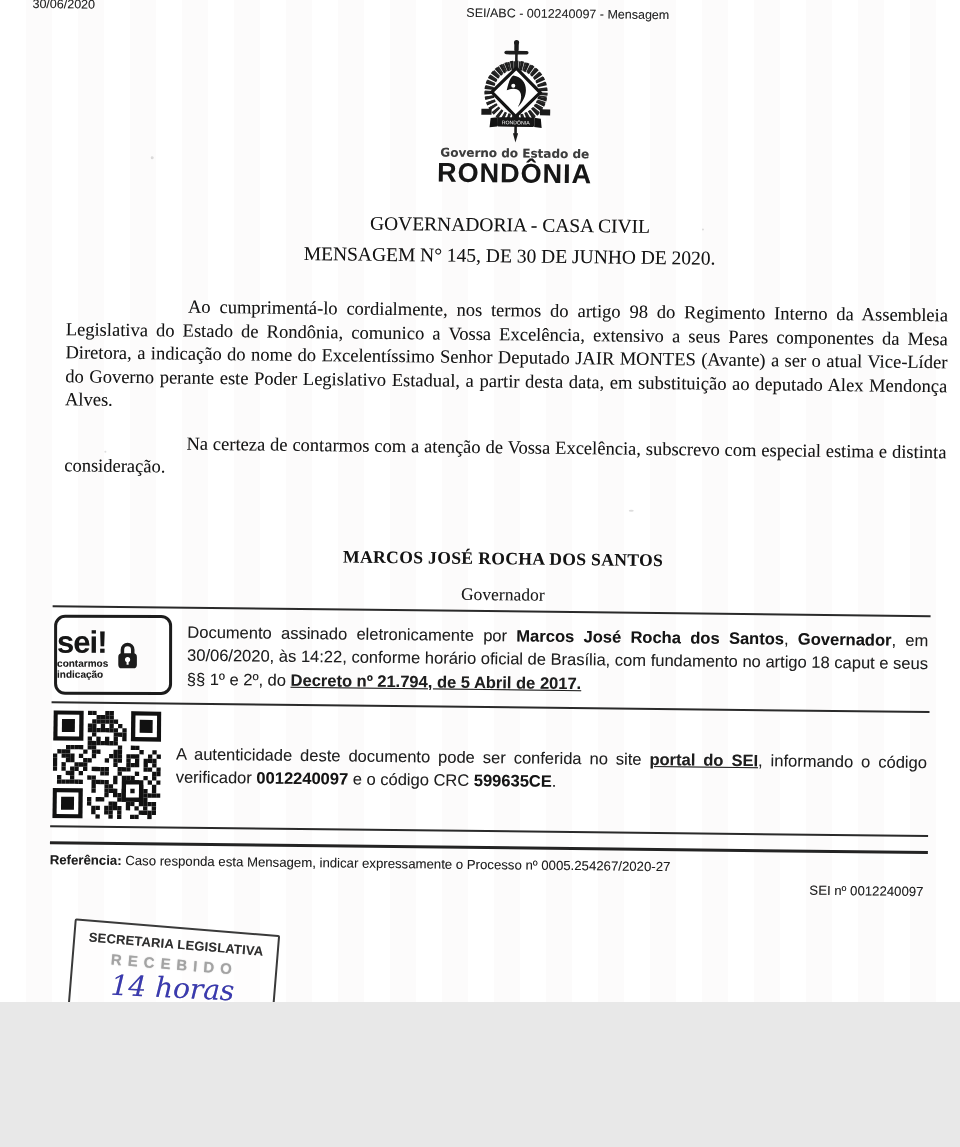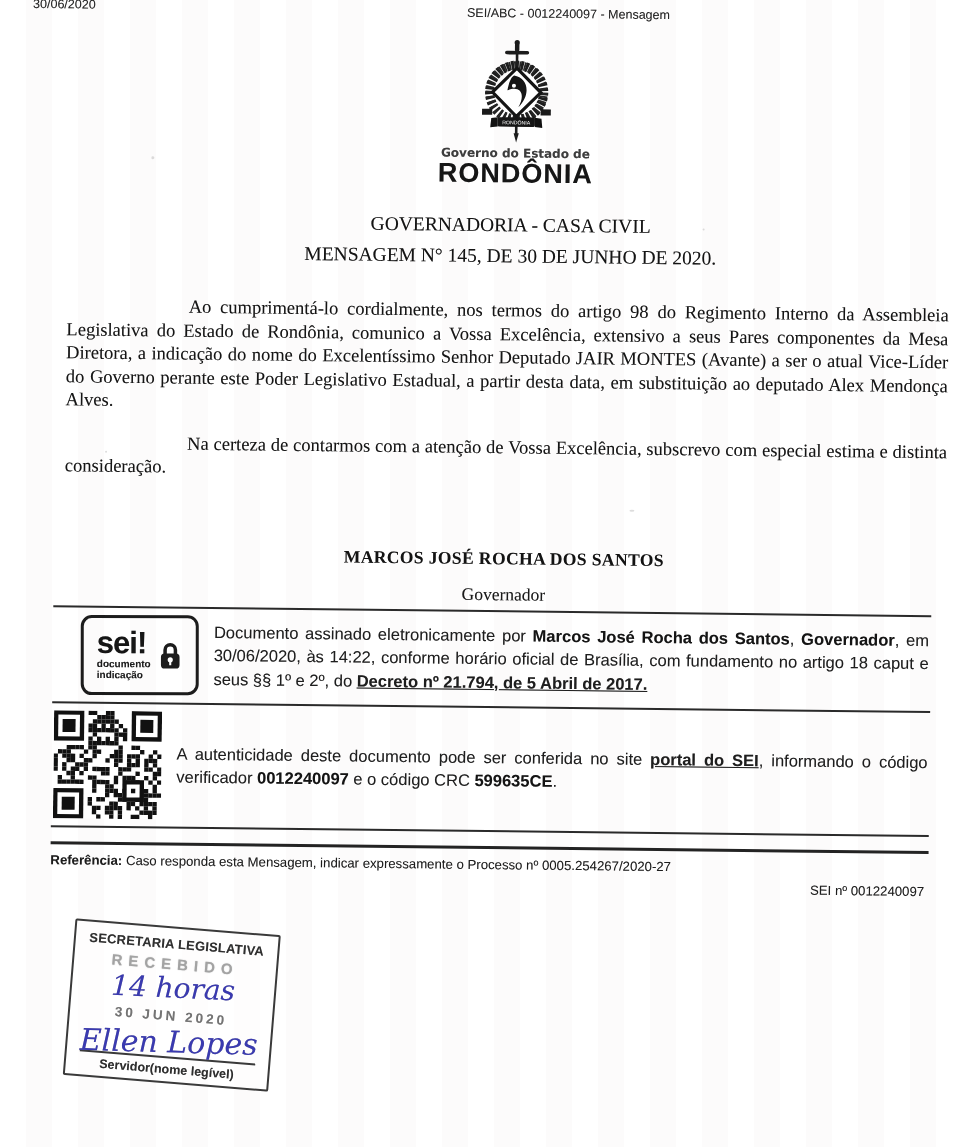--- a/index.html
+++ b/index.html
@@ -1,17 +1,17 @@
 <!DOCTYPE html>
 <html><head>
 <meta charset="utf-8">
 <style>
   html,body{margin:0;padding:0;background:#e8e8e8;}
   .page{
-    position:relative;width:960px;height:1147px;background:#fefefe;
+    position:relative;width:960px;height:1002px;background:#fefefe;
     overflow:hidden;font-family:"Liberation Serif",serif;color:#1a1a1a;
     background-image:repeating-linear-gradient(90deg,#ffffff 0 26px,#fcfbfb 26px 52px);
   }
   .scan{position:absolute;inset:0;transform:rotate(0.65deg);transform-origin:50% 40%;
         text-shadow:0 0 .4px rgba(0,0,0,.28);}
   .abs{position:absolute;}
   
   .print-date{left:28px;top:2px;font-family:"Liberation Sans",sans-serif;font-size:12.5px;color:#262626;}
   .doc-id{left:462px;top:6px;font-family:"Liberation Sans",sans-serif;font-size:12.5px;color:#262626;}
   
@@ -30,21 +30,21 @@
   
   .signoff-name{left:505px;top:548px;transform:translateX(-50%);font-weight:bold;font-size:17.5px;
                 letter-spacing:.4px;white-space:nowrap;color:#131313;}
   .signoff-role{left:505px;top:584px;transform:translateX(-50%);font-size:17.5px;white-space:nowrap;}
   
   .sig-block{left:55px;top:610px;width:878px;font-family:"Liberation Sans",sans-serif;color:#1e1e1e;}
   .rule{height:0;border-top:2.2px solid #2a2a2a;}
   .rule-heavy{height:0;border-top:3px solid #232323;}
   .sig-row{display:flex;align-items:center;gap:15px;padding:7px 2px;}
   .sei-box{flex:0 0 auto;width:112px;height:74px;border:3.5px solid #1c1c1c;border-radius:11px;
-           display:flex;align-items:center;justify-content:center;gap:7px;transform:rotate(-.6deg);margin-left:26px;}
+           display:flex;align-items:center;justify-content:flex-start;gap:7px;transform:rotate(-.6deg);}
   .sei-word{font-weight:bold;font-size:31px;line-height:.85;letter-spacing:-1px;color:#161616;}
   .sei-sub{font-weight:bold;font-size:10px;line-height:1.1;color:#1c1c1c;margin-top:2px;}
   .sig-text{flex:1;font-size:16.5px;line-height:1.42;text-align:justify;}
   .sig-text b{color:#141414;}
   .lnk{text-decoration:underline;font-weight:600;color:inherit;cursor:pointer;}
   .qr-wrap{flex:0 0 auto;width:108px;height:108px;}
   
   .reference{left:55px;top:846px;width:878px;font-family:"Liberation Sans",sans-serif;font-size:13.2px;color:#1d1d1d;}
   .reference .rule-heavy{margin-bottom:8px;}
   .sei-number{text-align:right;margin-top:7px;padding-right:4px;font-size:13.2px;}
@@ -115,21 +115,21 @@
     <div class="abs signoff-role">Governador</div>
 
     <div class="abs sig-block">
       <div class="rule"></div>
 
       <div class="sig-row">
         <div class="sei-box">
           <div>
             <div class="sei-word">sei!</div>
             <div class="sei-sub">
-              <div>documento</div>
+              <div>contarmos</div>
               <div>indicação</div>
             </div>
           </div>
           <svg width="25" height="31" viewBox="0 0 24 30">
             <path d="M7,14 v-4.5 a5,5 0 0 1 10,0 v4.5" stroke="#1c1c1c" stroke-width="3.4" fill="none"></path>
             <rect x="3" y="13" width="18" height="14.5" rx="3.5" fill="#1c1c1c"></rect>
             <circle cx="12" cy="19" r="2.5" fill="#ffffff"></circle>
             <rect x="11" y="19" width="2" height="5.2" fill="#ffffff"></rect>
           </svg>
         </div>

